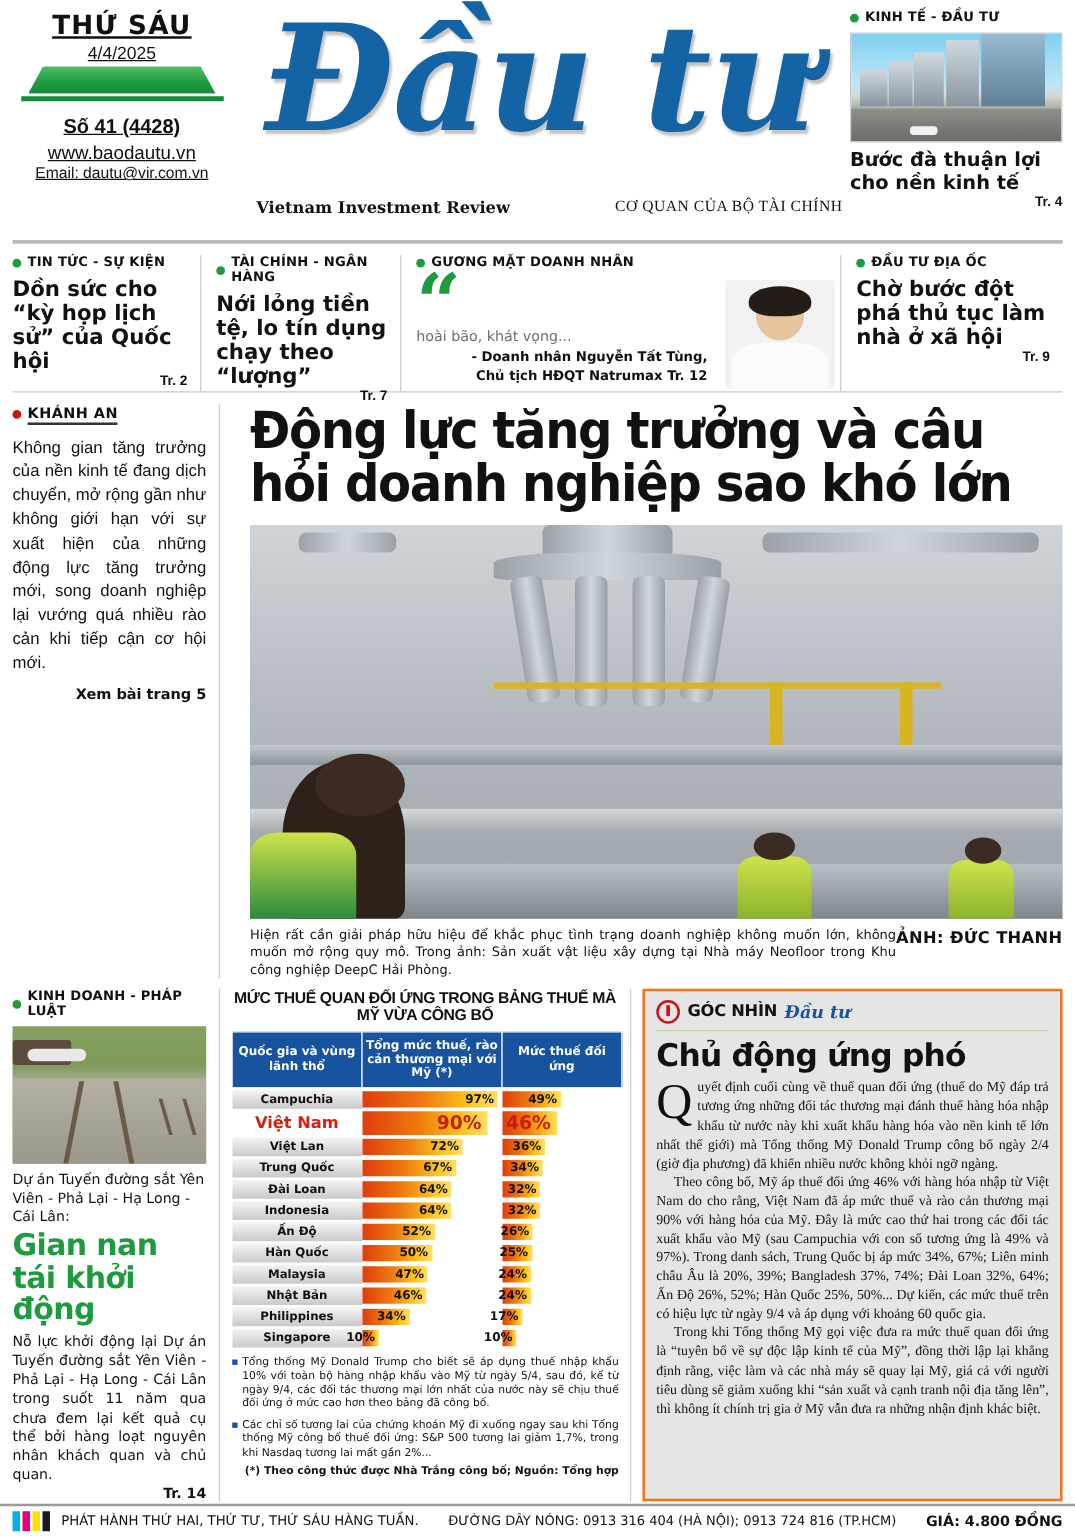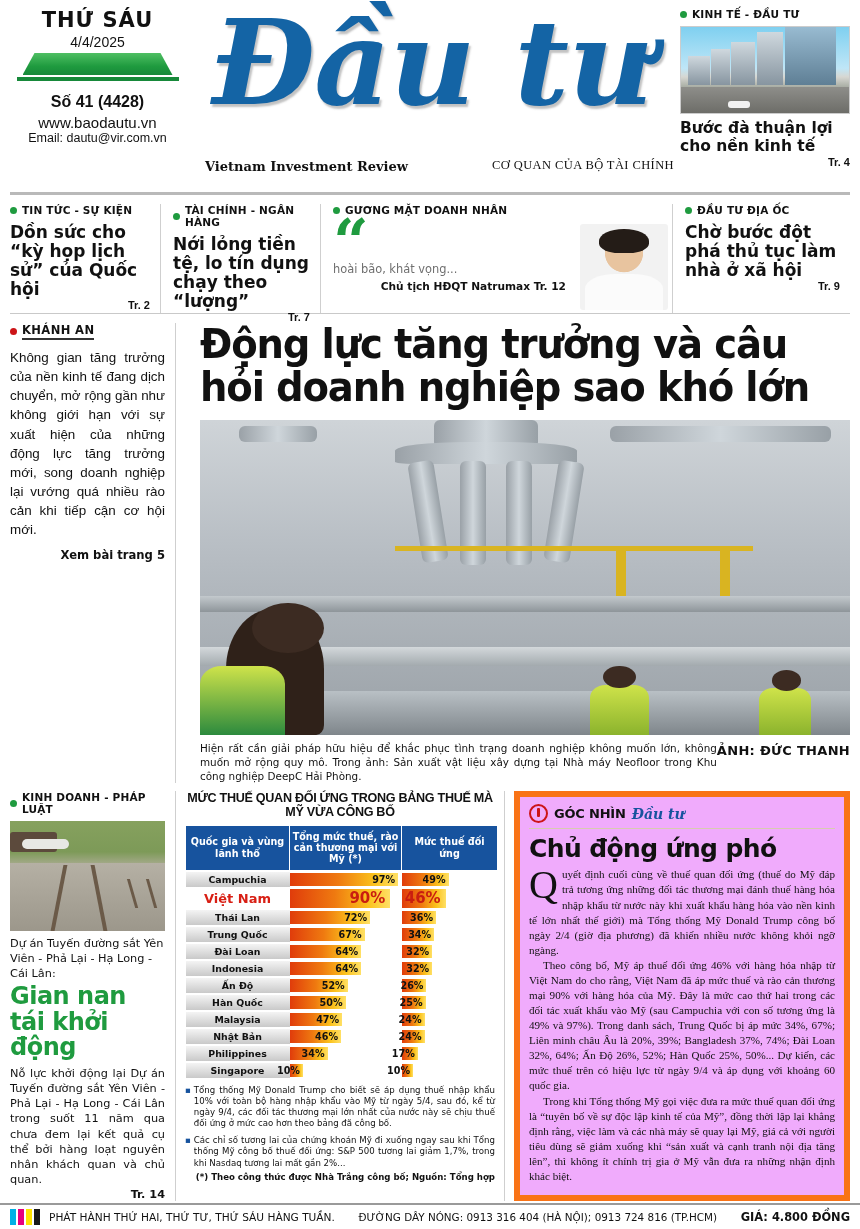--- a/index.html
+++ b/index.html
@@ -8,21 +8,21 @@
     background:#ffffff;
     font-family:"Liberation Sans", sans-serif;
     color:#111;
     position:relative;
     overflow:hidden;
   }
   .page { width:860px; height:1229px; position:relative; padding:0 10px; }
 
   
   .masthead { display:flex; height:190px; position:relative; }
-  .mh-left { width:175px; padding-top:8px; text-align:center; }
+  .mh-left { width:175px; padding-top:8px; text-align:center;text-decoration:underline; }
   .mh-weekday {
     font-size:21px; font-weight:bold; letter-spacing:1px;
     font-family:"DejaVu Sans", sans-serif;
   }
   .mh-date { font-size:14px; margin-top:2px; }
   .mh-ribbon {
     margin:3px auto 0; width:150px; height:22px;
     background:linear-gradient(180deg,#4fbf63 0%, #1f9b3f 60%, #17893a 100%);
     clip-path:polygon(8% 0, 92% 0, 100% 100%, 0% 100%);
   }
@@ -162,21 +162,21 @@
     font-family:"DejaVu Sans", sans-serif;
   }
   .bar.vn { font-size:15px; color:#c91d10; padding-right:5px; }
   .note { font-size:8.6px; line-height:1.3; text-align:justify; margin-top:6px;
           font-family:"DejaVu Sans", sans-serif; display:flex; gap:3px; }
   .note .nb { color:#17539e; font-weight:bold; flex:none; }
   .src { font-size:8.6px; font-weight:bold; text-align:right; margin-top:3px;
          font-family:"DejaVu Sans", sans-serif; }
 
   
-  .b-right { flex:1; margin-left:9px; border:6px solid #f97316; background:#f0abfc; padding:7px 9px 8px; }
+  .b-right { flex:1; margin-left:9px; border:2px solid #f97316; background:#e5e5e5; padding:7px 9px 8px; }
   .gn-head { display:flex; align-items:center; gap:6px; border-bottom:1px solid #d8cbb0; padding-bottom:5px; }
   .gn-logo { width:19px; height:19px; border-radius:50%; border:2.4px solid #cc1417; position:relative; flex:none; }
   .gn-logo:after { content:""; position:absolute; left:6px; top:2px; width:3px; height:9px; background:#cc1417; border-radius:1px; }
   .gn-t1 { font-size:13px; font-weight:bold; letter-spacing:-.2px; font-family:"DejaVu Sans", sans-serif; }
   .gn-t2 { font-size:14px; font-weight:bold; font-style:italic; color:#17539e; font-family:"DejaVu Serif", serif; }
   .gn-title { font-size:25px; font-weight:bold; line-height:1.08; margin-top:6px;
               font-family:"DejaVu Sans", sans-serif; letter-spacing:-.6px; }
   .gn-author { font-size:10.4px; font-weight:bold; letter-spacing:.4px; margin-top:5px;
                border-bottom:1.5px solid #8a8a8a; display:inline-block; padding-bottom:1px;
                font-family:"DejaVu Sans", sans-serif; }
@@ -264,20 +264,21 @@
 
     <div class="teaser t3">
       <div class="kicker">
         <span class="dot"></span>
         <span>GƯƠNG MẶT DOANH NHÂN</span>
       </div>
       <div class="quote-wrap">
         <span class="quote-mark">“</span>
       </div>
       <div class="quote-txt" style="margin-top:1px">hoài bão, khát vọng...</div>
+      <div class="quote-attr" style="padding-right:96px">- Doanh nhân Nguyễn Tất Tùng,</div>
       <div class="quote-attr" style="padding-right:96px">
         <span>Chủ tịch HĐQT Natrumax</span>
         <span>Tr. 12</span>
       </div>
       <div class="qp-photo">
         <div class="qp-hair"></div>
         <div class="qp-body"></div>
       </div>
     </div>
 
@@ -401,21 +402,21 @@
                 </div>
               </td>
               <td>
                 <div class="barcell vn">
                   <div class="bar vn" style="width:46%">46%</div>
                 </div>
               </td>
             </tr>
             <tr>
               <td>
-                <div class="name-cell">Thái Lan</div>
+                <div class="name-cell">Việt Lan</div>
               </td>
               <td>
                 <div class="barcell">
                   <div class="bar" style="width:72%">72%</div>
                 </div>
               </td>
               <td>
                 <div class="barcell">
                   <div class="bar" style="width:36%">36%</div>
                 </div>

